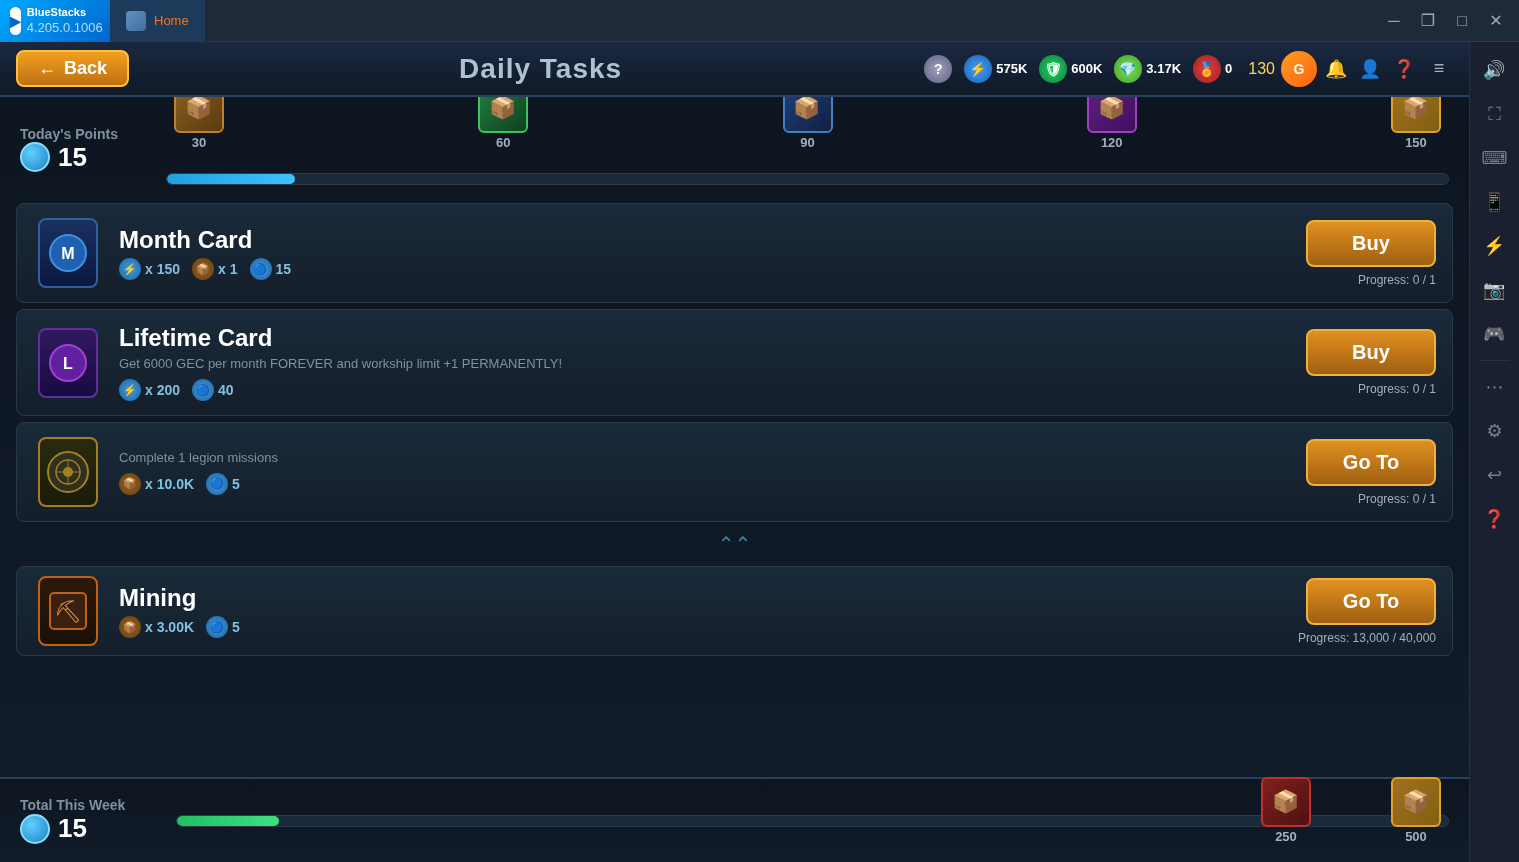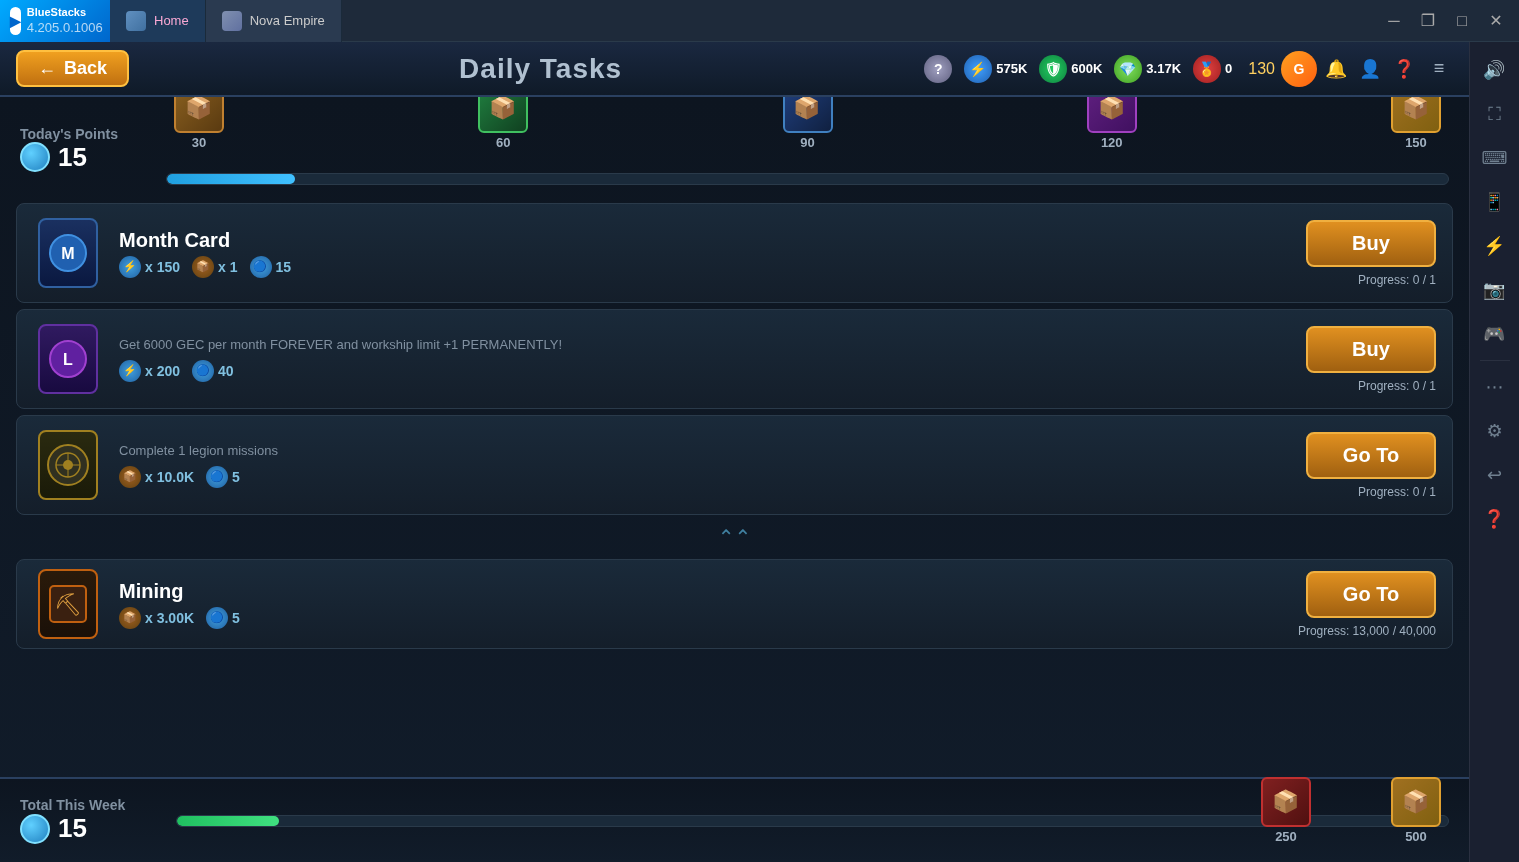--- a/index.html
+++ b/index.html
@@ -53,21 +53,21 @@
       display: flex;
       align-items: center;
       gap: 8px;
       padding: 0 16px;
       background: #2a3a50;
       color: #ccc;
       font-size: 13px;
       border-right: 1px solid #1a2a3a;
       cursor: pointer;
     }
-    .tab.active { background: #1e3a5a; color: #f9a8d4; }
+    .tab.active { background: #1e3a5a; color: #f97316; }
     .tab-icon {
       width: 20px;
       height: 20px;
       border-radius: 4px;
       background: #4a6080;
     }
     .tab-icon.home { background: linear-gradient(135deg, #6090c0, #4070a0); }
     .tab-icon.nova { background: linear-gradient(135deg, #8090b0, #6070a0); }
     .title-bar-right {
       margin-left: auto;
@@ -297,21 +297,21 @@
       align-items: center;
       justify-content: center;
       font-size: 28px;
       position: relative;
     }
     .task-icon-card.month { background: linear-gradient(180deg, #1a3060, #0a1840); border: 2px solid #3060a0; }
     .task-icon-card.lifetime { background: linear-gradient(180deg, #301a60, #180a40); border: 2px solid #6030a0; }
     .task-icon-card.legion { background: linear-gradient(180deg, #2a2a10, #1a1a08); border: 2px solid #a08020; }
     .task-icon-card.mining { background: linear-gradient(180deg, #2a1a0a, #1a1008); border: 2px solid #c06010; }
     .task-info { flex: 1; }
-    .task-name { color: white; font-size: 20px; font-weight: bold; margin-bottom: 4px; }
+    .task-name { color: white; font-size: 24px; font-weight: bold; margin-bottom: 4px; }
     .task-desc { color: #8090a0; font-size: 13px; margin-bottom: 8px; }
     .task-rewards {
       display: flex;
       align-items: center;
       gap: 12px;
     }
     .reward-item {
       display: flex;
       align-items: center;
       gap: 4px;
@@ -490,24 +490,20 @@
     <div class="bluestacks-logo">
       <div class="bs-icon">▶</div>
       <div>
         <div class="bs-text">BlueStacks</div>
         <div class="bs-version">4.205.0.1006</div>
       </div>
     </div>
     <div class="tab active">
       <div class="tab-icon home"></div>
       <span>Home</span>
-    </div>
-    <div class="tab">
-      <div class="tab-icon nova"></div>
-      <span>Nova Empire</span>
     </div>
   </div>
   <div class="title-bar-right">
     <div class="tb-btn">─</div>
     <div class="tb-btn">❐</div>
     <div class="tb-btn">□</div>
     <div class="tb-btn close">✕</div>
   </div>
 </div>
 
@@ -626,20 +622,21 @@
       <div class="task-card">
         <div class="task-icon-wrapper">
           <div class="task-icon-card lifetime">
             <svg width="40" height="40" viewBox="0 0 40 40">
               <circle cx="20" cy="20" r="18" fill="#6020a0" stroke="#a040d0" stroke-width="2"></circle>
               <text x="20" y="26" text-anchor="middle" fill="white" font-size="16" font-weight="bold">L</text>
             </svg>
           </div>
         </div>
         <div class="task-info">
+          <div class="task-name">Lifetime Card</div>
           <div class="task-desc">Get 6000 GEC per month FOREVER and workship limit +1 PERMANENTLY!</div>
           <div class="task-rewards">
             <div class="reward-item">
               <div class="reward-icon blue">⚡</div>
               <span>x 200</span>
             </div>
             <div class="reward-item">
               <div class="reward-icon blue">🔵</div>
               <span>40</span>
             </div>

